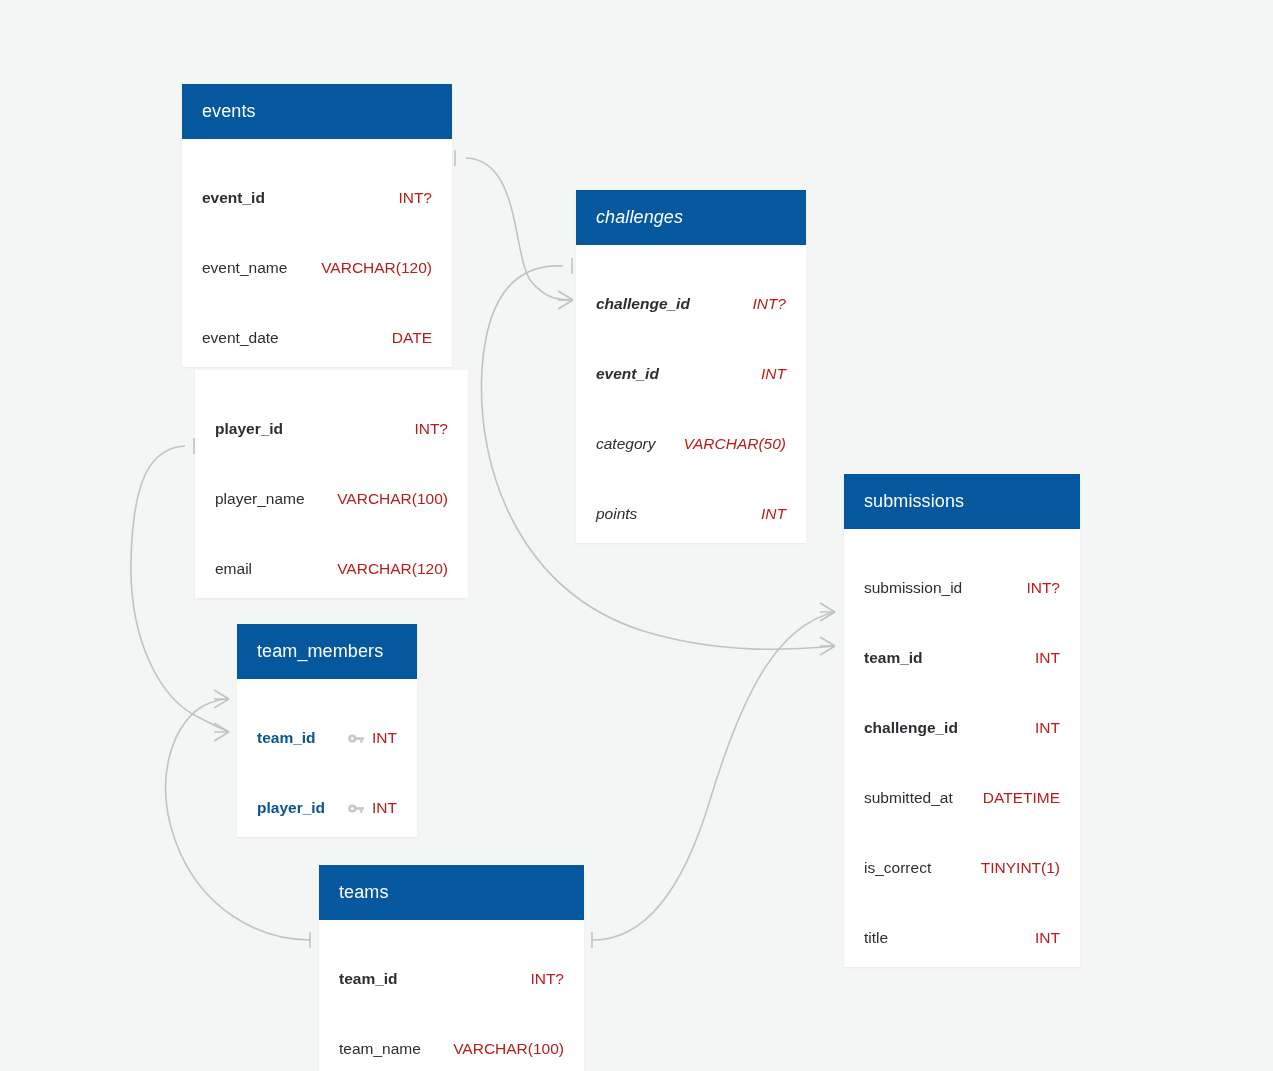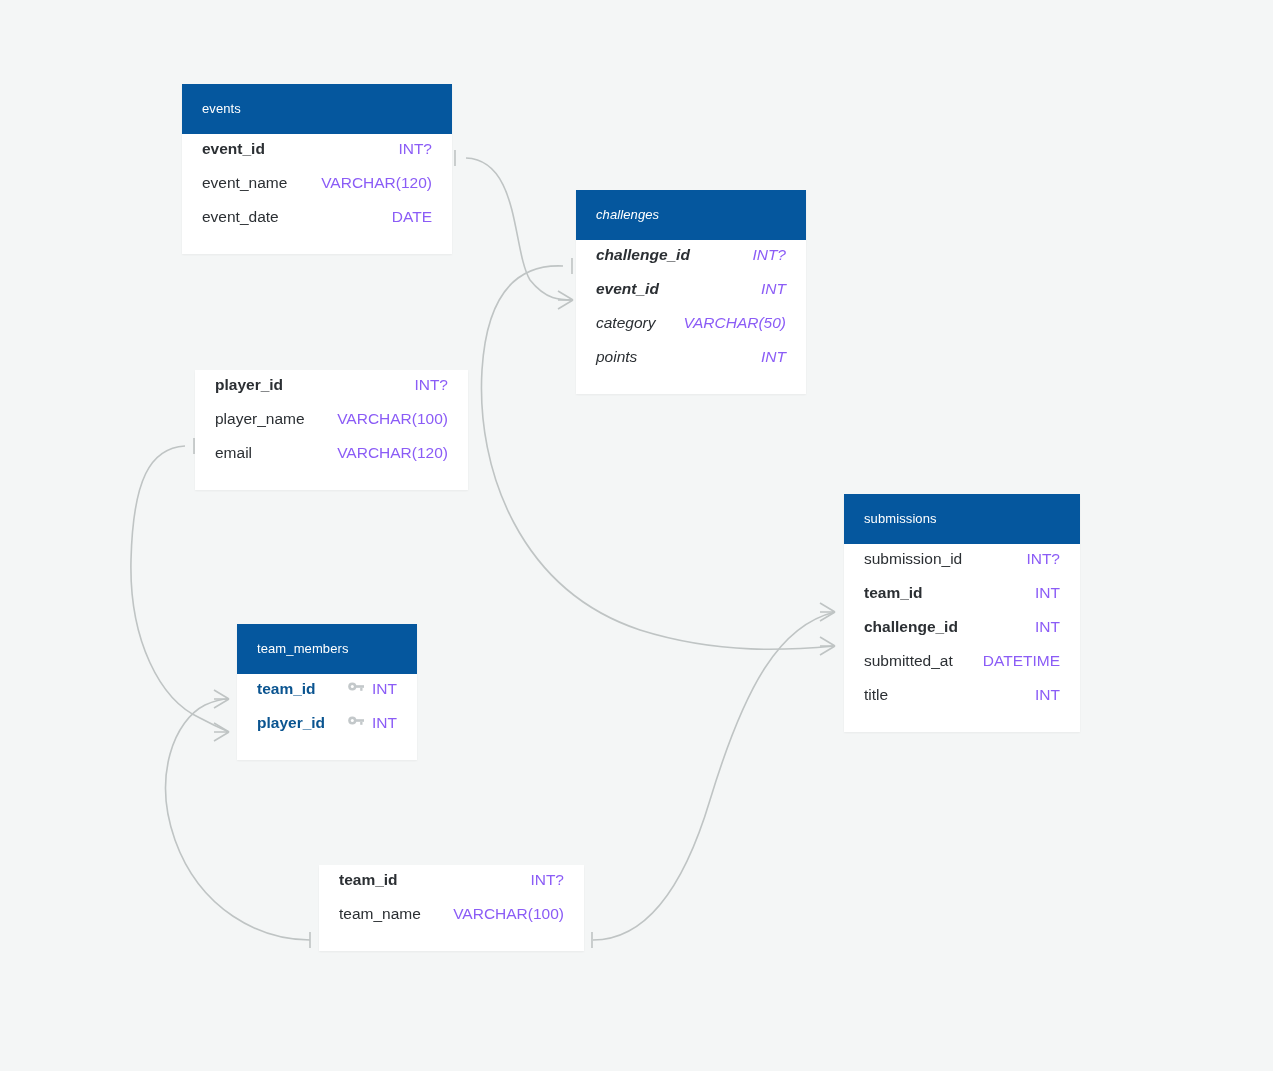--- a/index.html
+++ b/index.html
@@ -44,55 +44,56 @@
 
   .table-node {
     position: absolute;
     z-index: 2;
     background: #ffffff;
     box-shadow: 0 1px 2px rgba(0,0,0,0.05);
   }
   .table-header {
     background: #05579e;
     color: #ffffff;
-    font-size: 13px;
+    font-size: 18px;
     line-height: 1;
     padding: 18px 20px 19px 20px;
     letter-spacing: 0.1px;
     white-space: nowrap;
   }
   .table-body {
     padding: 6px 0 12px 0;
   }
   .col-row {
     display: flex;
-    align-items: flex-start;
+    align-items: center;
     padding: 0 20px;
     height: 34px;
     white-space: nowrap;
+    margin-top: 36px;
   }
   .col-name {
     font-size: 15.5px;
     color: #2b2f33;
     flex: 0 0 auto;
   }
   .col-name.is-key {
     font-weight: bold;
   }
   .col-name.is-link {
     color: #0a5490;
     font-weight: bold;
   }
   .col-spacer {
     flex: 1 1 auto;
     min-width: 14px;
   }
   .col-type {
     font-size: 15.5px;
-    color: #8b5cf6;
+    color: #b91c1c;
     flex: 0 0 auto;
     text-align: right;
   }
   .key-icon {
     flex: 0 0 auto;
     margin-right: 7px;
     display: inline-flex;
     align-items: center;
     line-height: 0;
   }
@@ -228,21 +229,21 @@
             <circle cx="4.3" cy="6.5" r="1.5" fill="#ffffff"></circle>
             <rect x="6.5" y="5.2" width="9.5" height="2.6" fill="#c3c8ca"></rect>
             <rect x="12.2" y="7.8" width="2.3" height="3.0" fill="#c3c8ca"></rect>
           </svg>
         </span>
         <span class="col-type">INT</span>
       </div>
     </div>
   </div>
 
-  <div class="table-node" style="left:844px; top:494px; width:236px;">
+  <div class="table-node" style="left:844px; top:474px; width:236px;">
     <div class="table-header">submissions</div>
     <div class="table-body">
       <div class="col-row">
         <span class="col-name">submission_id</span>
         <span class="col-spacer"></span>
         <span class="col-type">INT?</span>
       </div>
       <div class="col-row">
         <span class="col-name is-key">team_id</span>
         <span class="col-spacer"></span>
@@ -252,28 +253,34 @@
         <span class="col-name is-key">challenge_id</span>
         <span class="col-spacer"></span>
         <span class="col-type">INT</span>
       </div>
       <div class="col-row">
         <span class="col-name">submitted_at</span>
         <span class="col-spacer"></span>
         <span class="col-type">DATETIME</span>
       </div>
       <div class="col-row">
+        <span class="col-name">is_correct</span>
+        <span class="col-spacer"></span>
+        <span class="col-type">TINYINT(1)</span>
+      </div>
+      <div class="col-row">
         <span class="col-name">title</span>
         <span class="col-spacer"></span>
         <span class="col-type">INT</span>
       </div>
     </div>
   </div>
 
   <div class="table-node" style="left:319px; top:865px; width:265px;">
+    <div class="table-header">teams</div>
     <div class="table-body">
       <div class="col-row">
         <span class="col-name is-key">team_id</span>
         <span class="col-spacer"></span>
         <span class="col-type">INT?</span>
       </div>
       <div class="col-row">
         <span class="col-name">team_name</span>
         <span class="col-spacer"></span>
         <span class="col-type">VARCHAR(100)</span>

